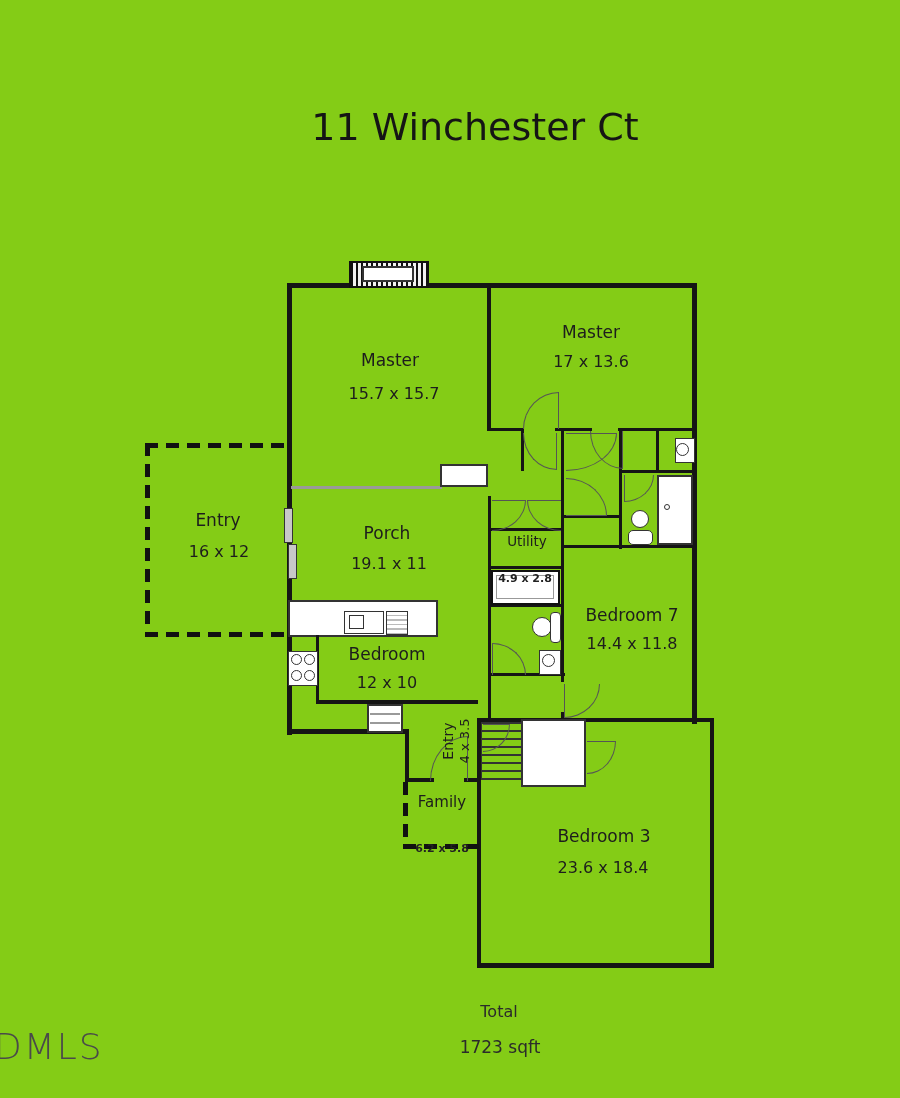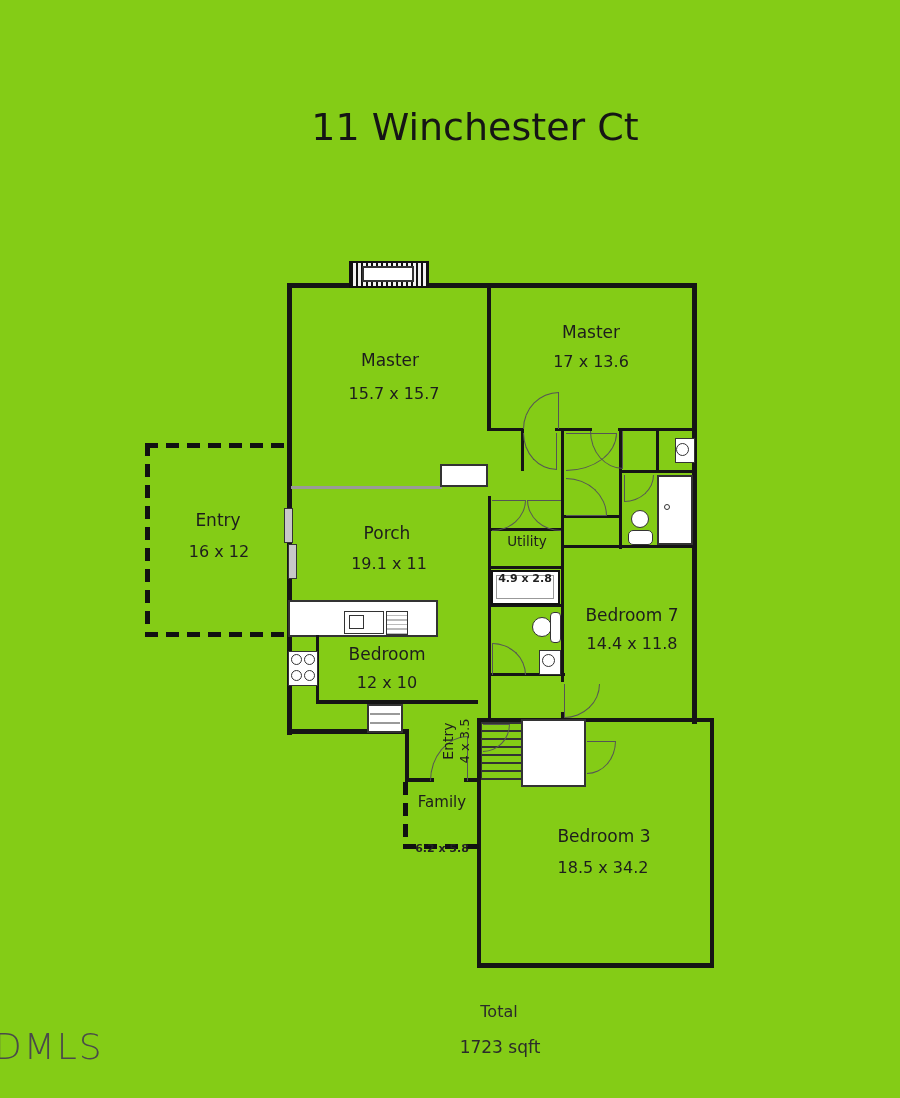--- a/index.html
+++ b/index.html
@@ -151,20 +151,20 @@
 
   <div class="rot" style="left:457px;top:741px;">
     <div style="font-size:14px;">Entry</div>
     <div style="font-size:13px;">4 x 3.5</div>
   </div>
 
   <div class="lbl" style="left:442px;top:793px;font-size:15px;">Family</div>
   <div class="lbl tiny" style="left:442px;top:814px;margin-top:28px;">6.2 x 5.8</div>
 
   <div class="lbl" style="left:604px;top:826px;">Bedroom 3</div>
-  <div class="lbl dims" style="left:603px;top:858px;">18.5 x 34.2</div>
+  <div class="lbl dims" style="left:603px;top:858px;">23.6 x 18.4</div>
 
   <div class="total" style="left:499px;top:1002px;">Total</div>
   <div class="total" style="left:500px;top:1037px;font-size:17px;">1723 sqft</div>
 
   <div class="wm" style="left:-6px;top:1026px;">DMLS</div>
 
 </div>
 
 </body></html>

